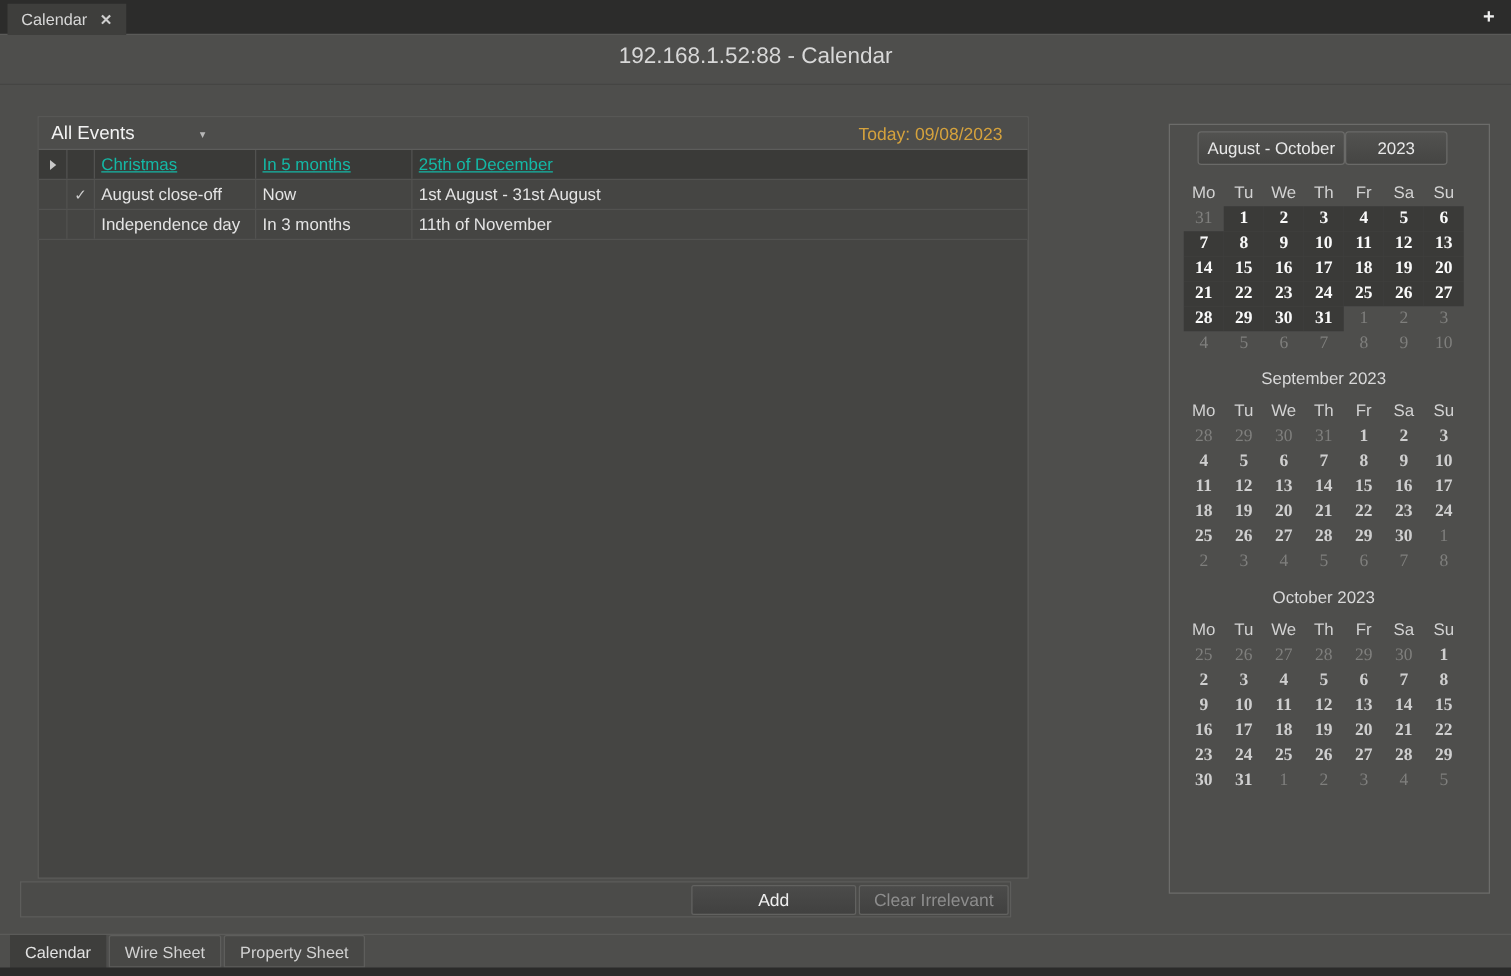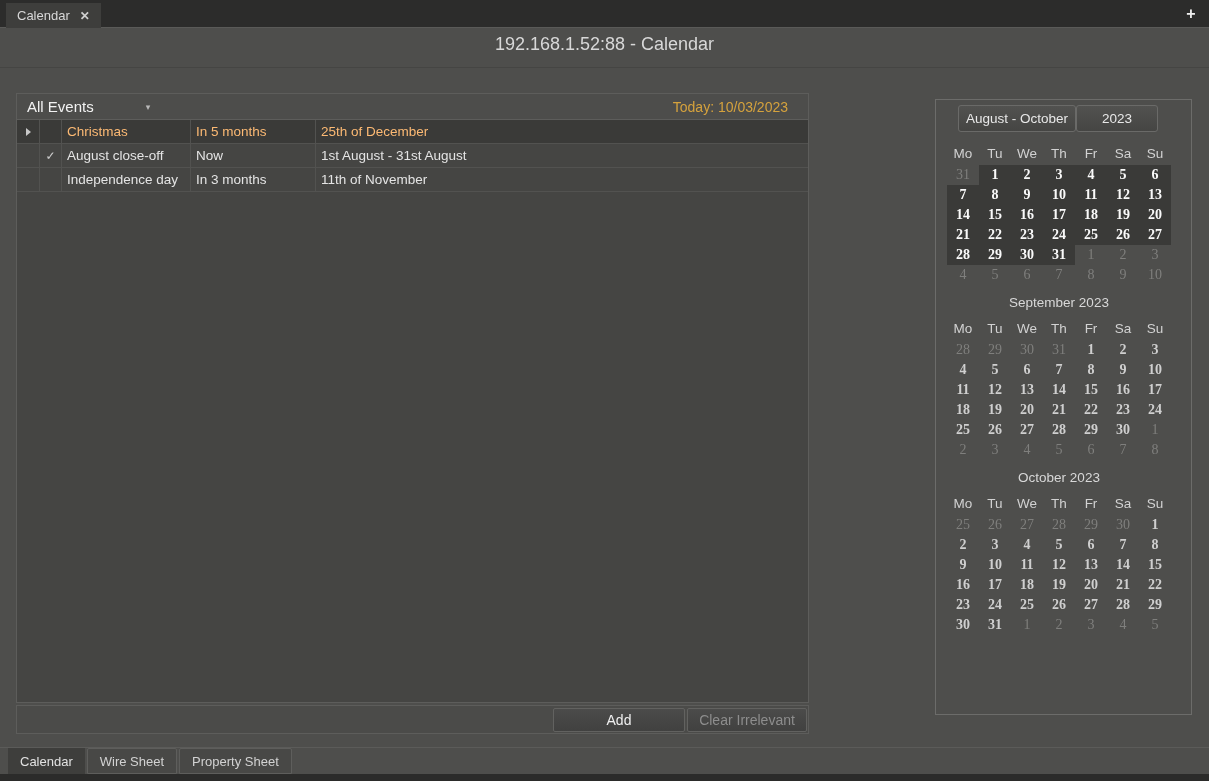--- a/index.html
+++ b/index.html
@@ -28,37 +28,37 @@
     color:#f0f0f0; font-size:16px; font-weight:bold;
   }
   
   .header {
     position:absolute; top:22px; left:0; width:100%; height:46px;
     display:flex; align-items:center; justify-content:center;
     font-size:18px; color:#d8d8d8; border-bottom:1px solid #454543;
   }
   
   .events-panel {
-    position:absolute; left:16px; top:93px; width:793px; height:610px;
+    position:absolute; left:30px; top:93px; width:793px; height:610px;
     border:1px solid #5d5d5b; background:#454543;
   }
   .ev-toolbar {
     height:26px; background:#4d4d4b; border-bottom:1px solid #5d5d5b;
     display:flex; align-items:center; padding:0 20px 0 10px;
   }
   .filter { display:flex; align-items:center; gap:52px; }
   .filter-label { font-size:15px; color:#f2f2f2; }
   .caret { font-size:9px; color:#b8b8b8; }
   .today { margin-left:auto; font-size:14px; color:#d5a23d; }
   .evrow {
     display:grid; grid-template-columns:23px 22px 129px 125px 1fr;
     height:24px; border-bottom:1px solid #525250; background:#454543;
     font-size:13.5px; color:#e4e4e4;
   }
-  .evrow.sel { background:#3a3a38; color:#fdba74; }
+  .evrow.sel { background:#3a3a38; color:#14b8a6;text-decoration:underline; }
   .evc { display:flex; align-items:center; padding-left:5px; overflow:hidden; white-space:nowrap; }
   .c-mark, .c-check, .c-name, .c-when { border-right:1px solid #525250; }
   .c-mark, .c-check { justify-content:center; padding-left:0; }
   .tri {
     width:0; height:0; border-left:5px solid #c8c8c8;
     border-top:4px solid transparent; border-bottom:4px solid transparent;
   }
   .chk { color:#cdcdcd; font-size:12px; }
   
   .events-footer {
@@ -134,21 +134,21 @@
 <div class="header">
   <span>192.168.1.52:88 - Calendar</span>
 </div>
 
 <div class="events-panel">
   <div class="ev-toolbar">
     <div class="filter">
       <span class="filter-label">All Events</span>
       <span class="caret">▾</span>
     </div>
-    <span class="today">Today: 10/03/2023</span>
+    <span class="today">Today: 09/08/2023</span>
   </div>
   <div id="events-body">
       <div class="evrow sel">
         <div class="evc c-mark">
           <span class="tri"></span>
         </div>
         <div class="evc c-check"></div>
         <div class="evc c-name">Christmas</div>
         <div class="evc c-when">In 5 months</div>
         <div class="evc c-dates">25th of December</div>

